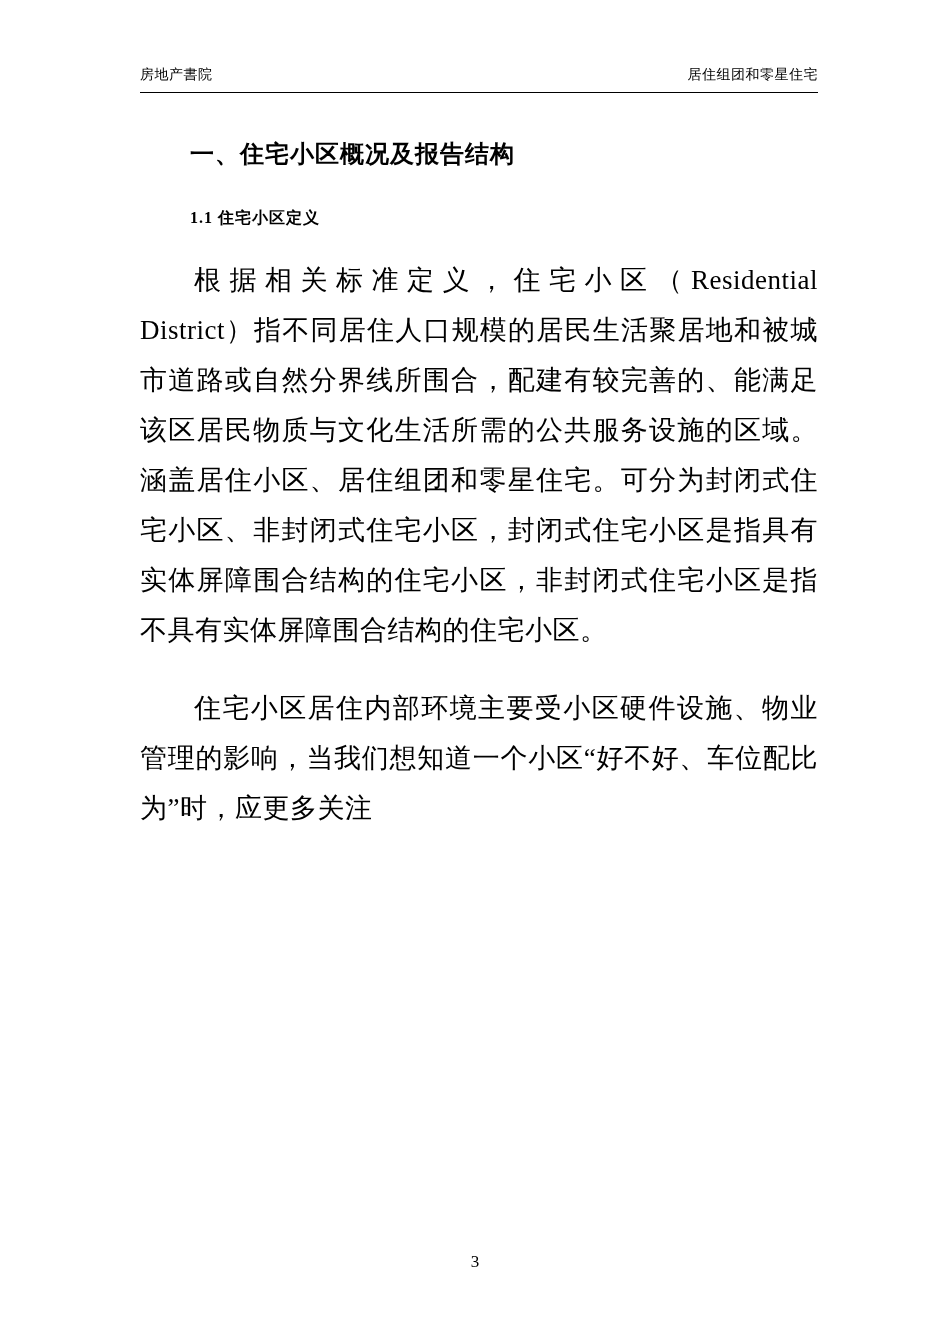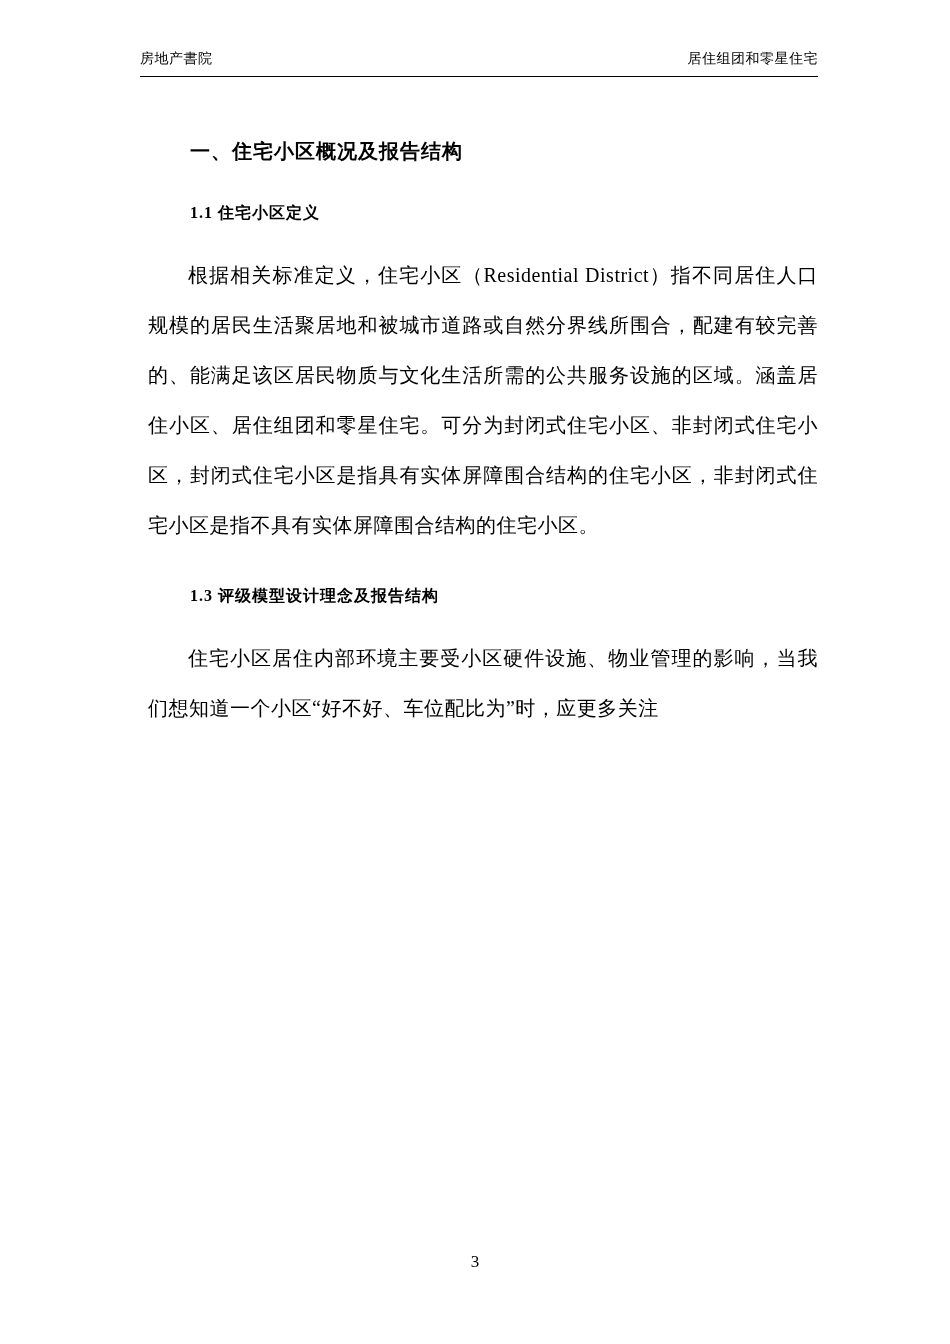--- a/index.html
+++ b/index.html
@@ -12,57 +12,57 @@
     width: 950px;
     height: 1344px;
     background: #ffffff;
     color: #000000;
     font-family: "Liberation Serif", serif;
     overflow: hidden;
     box-sizing: border-box;
   }
   .header {
     position: absolute;
-    top: 50px;
+    top: 66px;
     left: 140px;
     width: 678px;
     display: flex;
     justify-content: space-between;
     align-items: flex-end;
     font-size: 14px;
     letter-spacing: 0.5px;
     border-bottom: 1px solid #000000;
     padding-bottom: 8px;
   }
   .content {
     position: absolute;
     top: 138px;
     left: 140px;
     width: 678px;
   }
   .h-main {
-    font-size: 20px;
+    font-size: 24px;
     font-weight: bold;
     margin: 0 0 38px 50px;
     letter-spacing: 1px;
     font-family: Liberation Sans, sans-serif;
   }
   .h-sub {
     font-size: 16px;
     font-weight: bold;
     margin: 36px 0 26px 50px;
     letter-spacing: 1px;
   }
   .h-sub:first-of-type {
     margin-top: 0;
   }
   .para {
-    font-size: 20px;
+    font-size: 27px;
     line-height: 50px;
-    margin: 0 0 28px 8px;
+    margin: 0 0 28px 0;
     text-align: justify;
     text-justify: inter-ideograph;
     text-indent: 2em;
     letter-spacing: 0.5px;
   }
   .footer {
     position: absolute;
     bottom: 72px;
     left: 0;
     width: 100%;
@@ -83,21 +83,20 @@
   <div class="content">
 
     <h1 class="h-main">一、住宅小区概况及报告结构</h1>
 
     <h2 class="h-sub">1.1 住宅小区定义</h2>
 
     <p class="para">根据相关标准定义，住宅小区（Residential District）指不同居住人口规模的居民生活聚居地和被城市道路或自然分界线所围合，配建有较完善的、能满足该区居民物质与文化生活所需的公共服务设施的区域。涵盖居住小区、居住组团和零星住宅。可分为封闭式住宅小区、非封闭式住宅小区，封闭式住宅小区是指具有实体屏障围合结构的住宅小区，非封闭式住宅小区是指不具有实体屏障围合结构的住宅小区。</p>
 
 
 
-    <h2 class="h-sub">1.3 评级模型设计理念及报告结构</h2>
 
     <p class="para">住宅小区居住内部环境主要受小区硬件设施、物业管理的影响，当我们想知道一个小区“好不好、车位配比为”时，应更多关注</p>
 
   </div>
 
   <div class="footer">
     <span>3</span>
   </div>
 
 </div>

